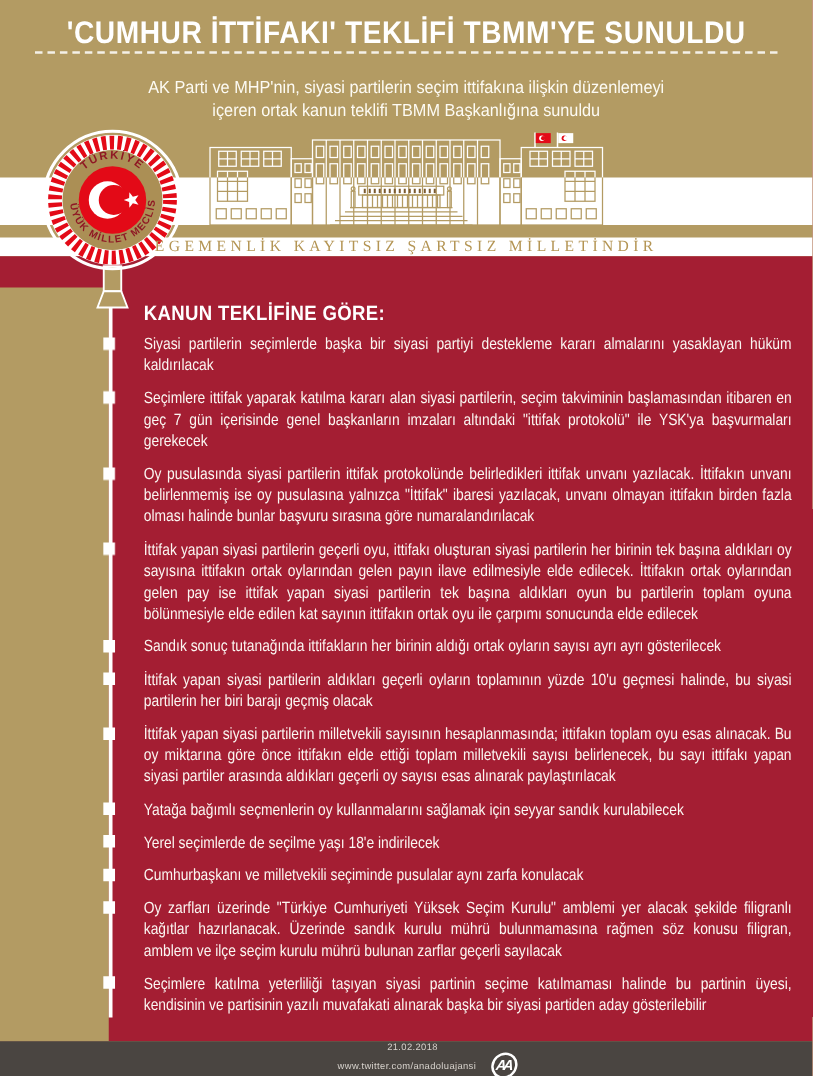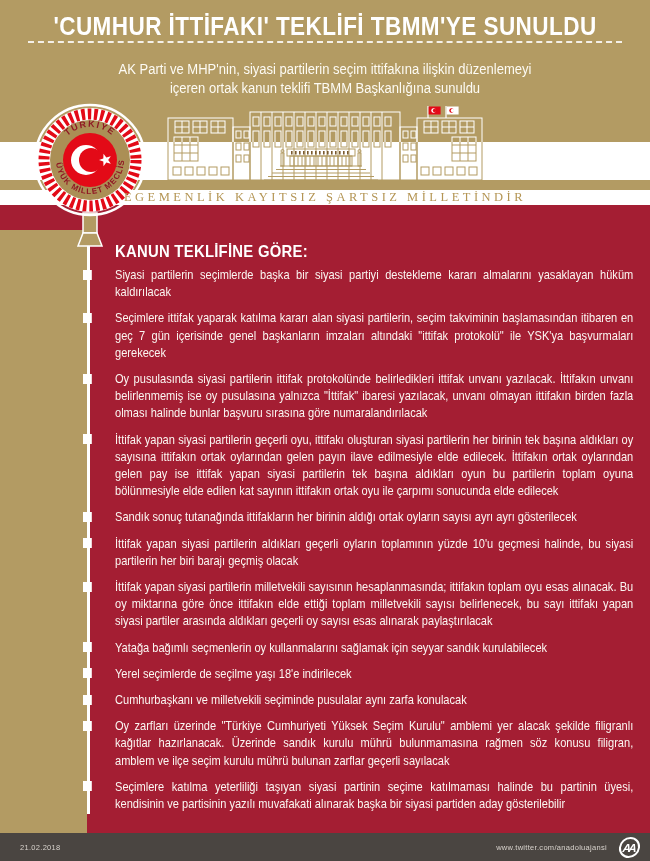--- a/index.html
+++ b/index.html
@@ -34,21 +34,21 @@
   .heading{position:absolute;left:115px;top:242px;color:#fff;font-size:16.5px;font-weight:bold;
            letter-spacing:.3px;transform:scaleX(.9);transform-origin:0 0;white-space:nowrap;}
   .items{position:absolute;left:115px;top:266px;width:609px;transform:scaleX(.851);
          transform-origin:0 0;color:#fbf6f2;font-size:13px;line-height:17.2px;}
   .item{position:relative;margin:0 0 9px 0;text-align:justify;}
   .bullet{position:absolute;left:-38px;top:3.5px;width:11px;height:10px;background:#fff;}
 
   
   .footer{position:absolute;left:0;top:833px;width:650px;height:28px;background:#4a4541;
           display:flex;align-items:center;justify-content:space-between;box-sizing:border-box;
-          padding:0 10px 0 20px;}
+          padding:0 10px 0 20px;flex-direction:column;}
   .f-date{color:#d8d3cd;font-size:7.5px;letter-spacing:.3px;}
   .f-right{display:flex;align-items:center;}
   .f-url{color:#d8d3cd;font-size:7.5px;letter-spacing:.3px;text-decoration:none;margin-right:12px;margin-left:24px;}
   .aa-logo{width:21px;height:21px;border:2px solid #fff;border-radius:50%;display:flex;
            align-items:center;justify-content:center;color:#fff;font-weight:bold;font-style:italic;
            font-size:11.5px;letter-spacing:-2.5px;transform:skewX(-6deg);padding-right:2px;box-sizing:border-box;}
 </style>
 </head>
 <body>
 

